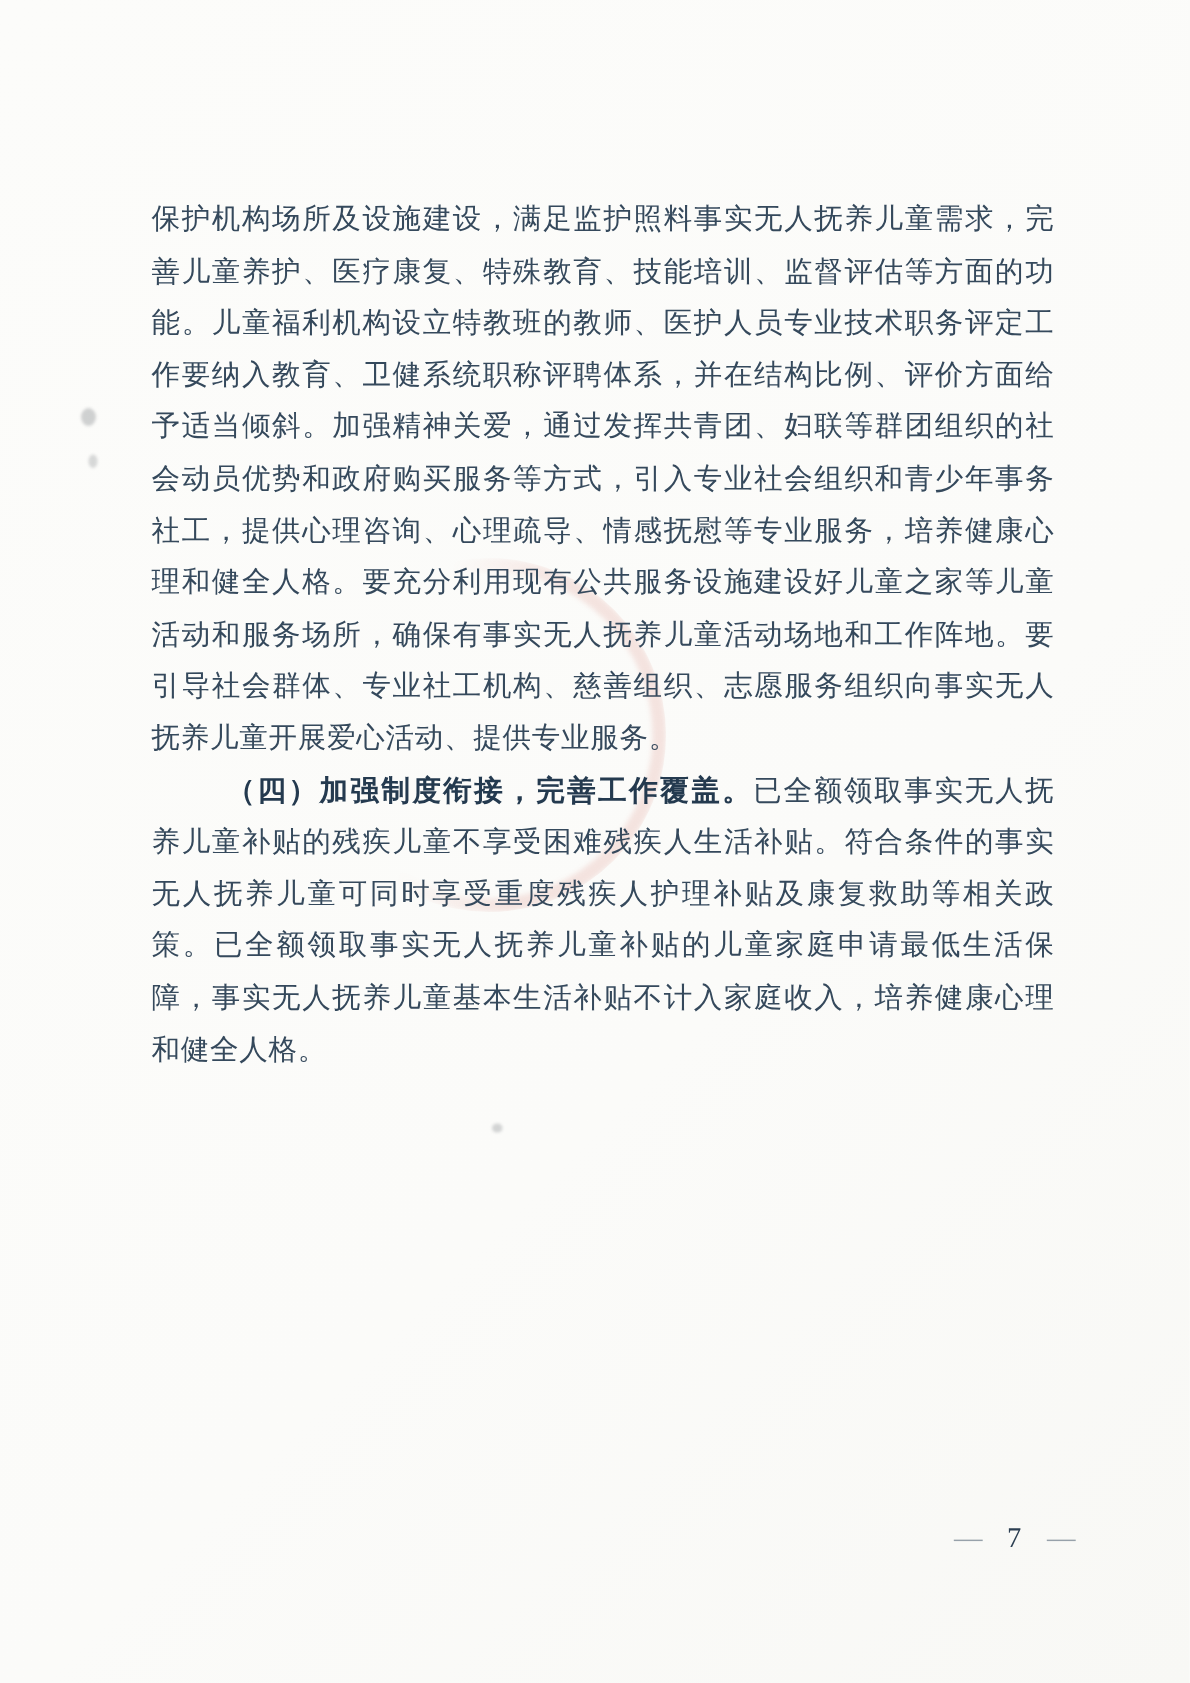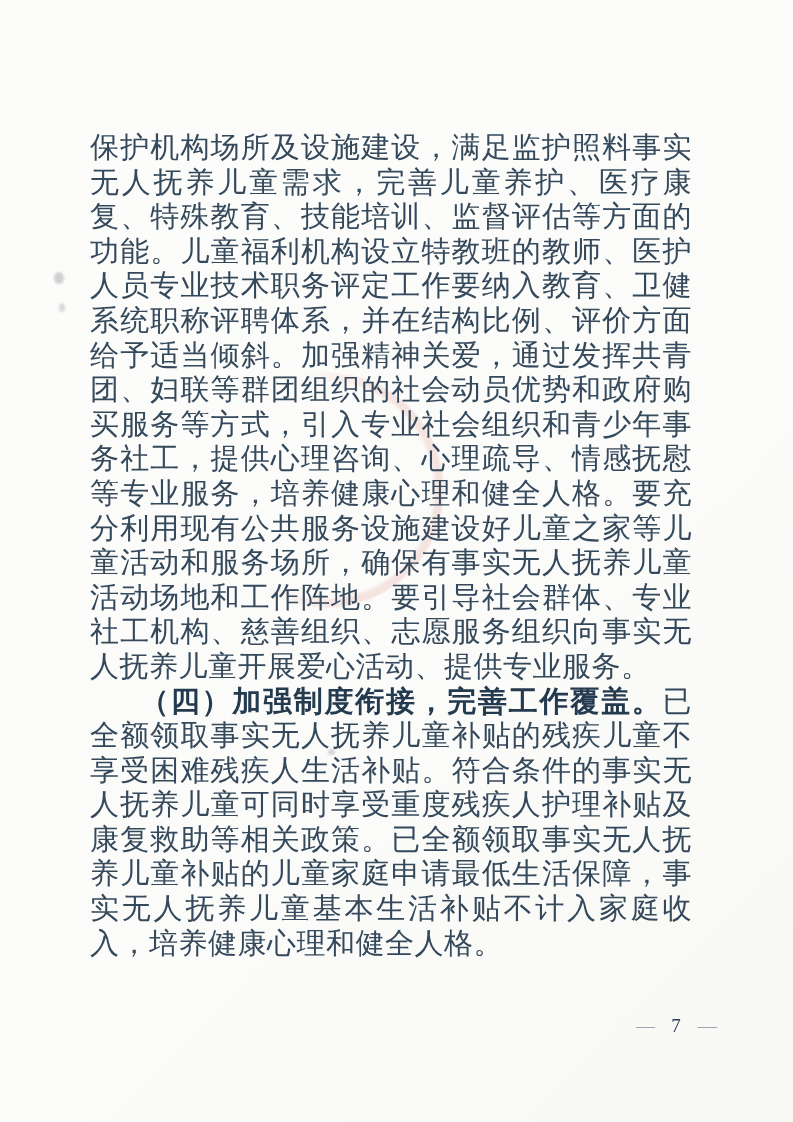--- a/index.html
+++ b/index.html
@@ -32,24 +32,24 @@
     background: #6a6f74;
     border-radius: 50%;
     filter: blur(1.2px);
   }
   .smudge.s1 { left: 54px; top: 272px; width: 10px; height: 12px; opacity: .30; }
   .smudge.s2 { left: 59px; top: 303px; width: 6px;  height: 9px;  opacity: .25; }
   .smudge.s3 { left: 328px; top: 749px; width: 7px; height: 6px;  opacity: .28; }
 
   .text-block {
     position: absolute;
-    left: 90px; top: 130px;
+    left: 101px; top: 130px;
     width: 602px;
     color: #35495c;
-    font-size: 29px;
+    font-size: 19px;
     line-height: 34.6px;
     text-align: justify;
     text-justify: inter-ideograph;
     letter-spacing: 0.5px;
   }
   .para { margin: 0; }
   .para.indented { text-indent: 50px; }
   .section-heading {
     font-weight: bold;
     color: #243a4f;

